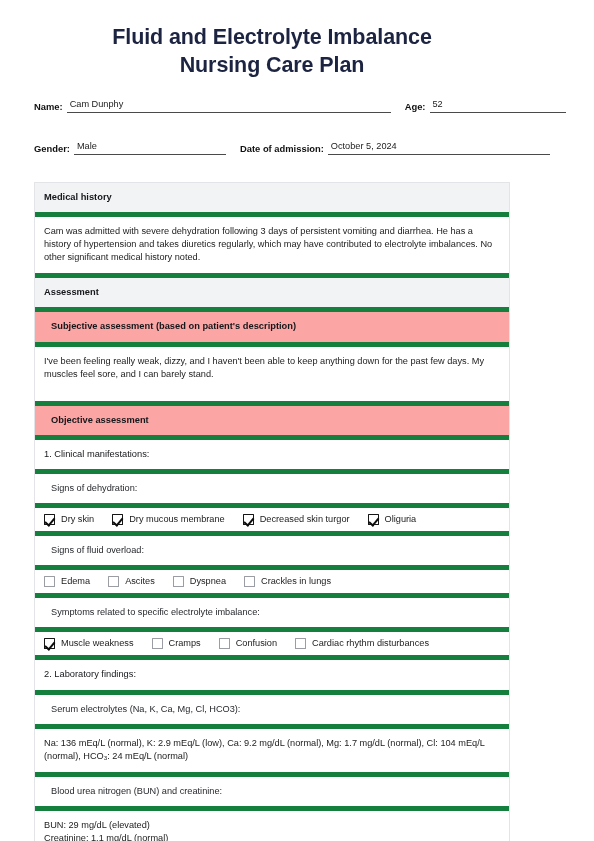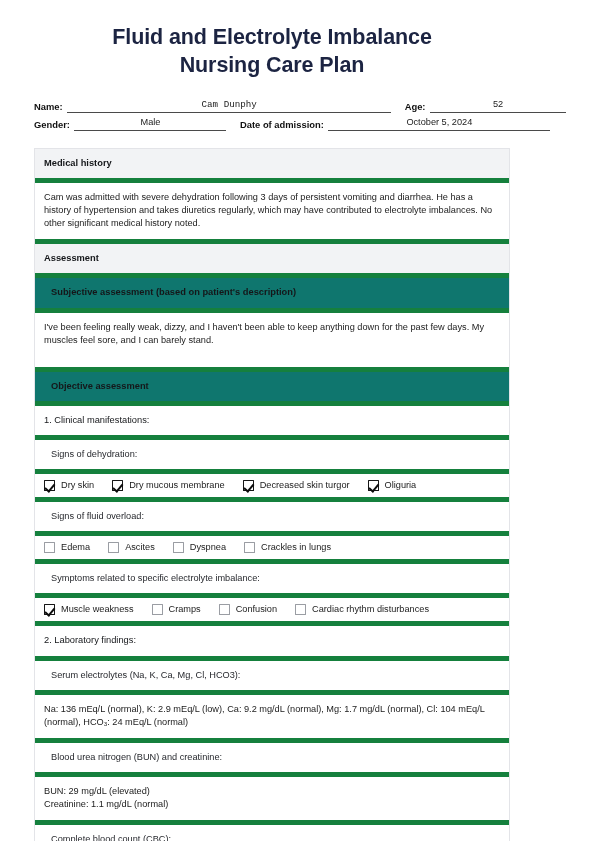--- a/index.html
+++ b/index.html
@@ -37,42 +37,41 @@
   }
 
   
   .fields {
     margin-top: 18px;
     padding: 0 34px;
   }
   .field-row {
     display: flex;
     align-items: flex-end;
-    margin-bottom: 3px;
-    text-align: center;
+    margin-bottom: 27px;
   }
   .field-label {
     font-size: 9.4px;
     font-weight: bold;
     color: #111111;
     white-space: nowrap;
     padding-right: 4px;
     padding-bottom: 1px;
   }
   .field-value {
     font-size: 9.2px;
     color: #1b1b1b;
     border-bottom: 1px solid #4a4a4a;
     flex: 1;
     padding: 0 2px 1px 3px;
     line-height: 13px;
     white-space: nowrap;
     overflow: hidden;
   }
-  .fv-name   { flex: 0 0 324px; font-family: Liberation Mono, monospace; }
+  .fv-name   { flex: 0 0 324px; }
   .fv-age    { flex: 0 0 136px; }
   .fv-gender { flex: 0 0 152px; }
   .fv-date   { flex: 0 0 222px; }
   .spacer-md { width: 14px; flex: 0 0 14px; }
 
   
   .doc-table {
     margin: 17px 34px 0 34px;
     border: 1px solid #e3e4e8;
     border-bottom: none;
@@ -86,21 +85,21 @@
     background: #ffffff;
   }
   .row.head {
     background: #f2f3f5;
     font-weight: bold;
     font-size: 9.3px;
     padding: 8px 9px;
     color: #15171a;
   }
   .row.sub-head {
-    background: #0f766e;
+    background: #fca5a5;
     font-weight: bold;
     font-size: 9.3px;
     padding: 8px 9px 8px 16px;
     color: #15171a;
   }
   .row.numbered {
     font-weight: normal;
     font-size: 9.3px;
     padding: 8px 9px;
     color: #15171a;

